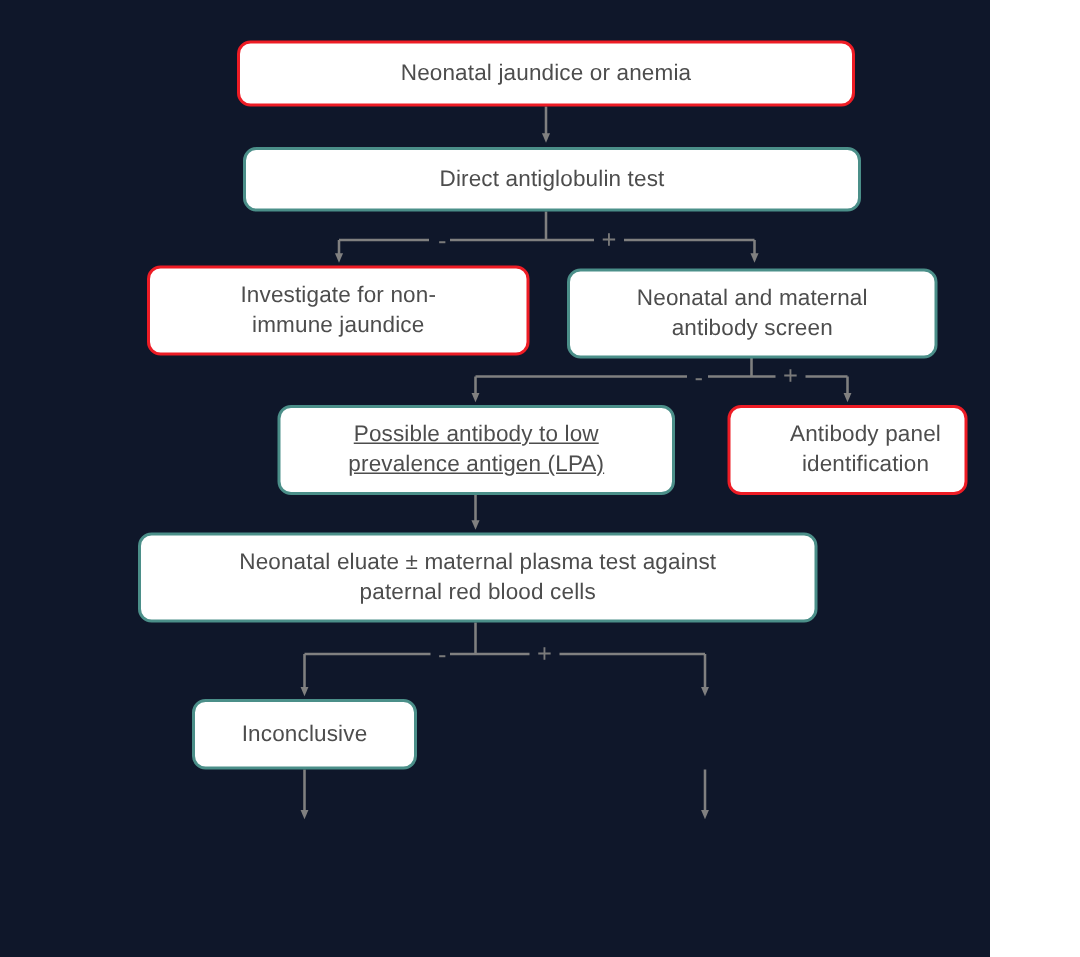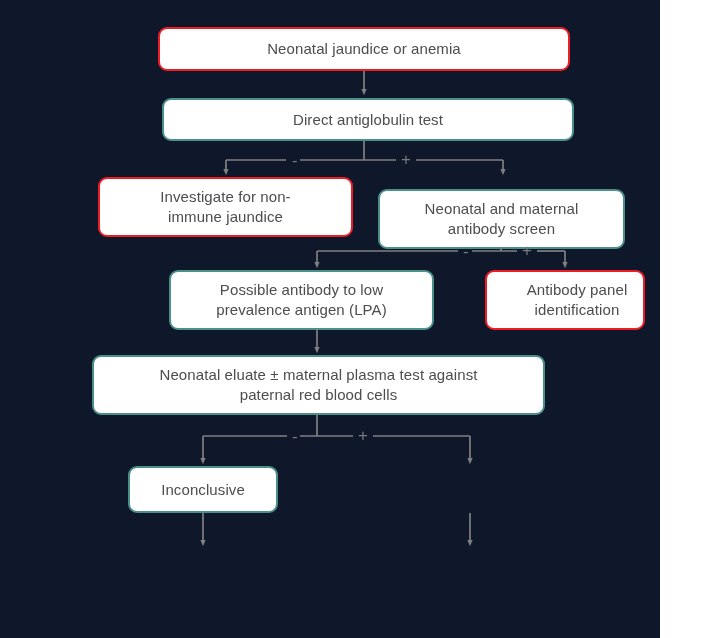--- a/index.html
+++ b/index.html
@@ -113,26 +113,26 @@
 
   <div class="node teal" style="left:162px; top:98px; width:412px; height:43px;">
     <span class="label">Direct antiglobulin test</span>
   </div>
 
   <div class="node red" style="left:98px; top:177px; width:255px; height:60px;text-align:center;">
     <span class="label">Investigate for non-
 immune jaundice</span>
   </div>
 
-  <div class="node teal" style="left:378px; top:189px; width:247px; height:60px;">
+  <div class="node teal" style="left:378px; top:179px; width:247px; height:60px;">
     <span class="label">Neonatal and maternal
 antibody screen</span>
   </div>
 
-  <div class="node teal" style="left:169px; top:270px; width:265px; height:60px;">
+  <div class="node teal" style="left:185px; top:270px; width:265px; height:60px;text-decoration:underline;">
     <span class="label">Possible antibody to low
 prevalence antigen (LPA)</span>
   </div>
 
   <div class="node red" style="left:485px; top:270px; width:160px; height:60px;padding-left:32px;">
     <span class="label">Antibody panel
 identification</span>
   </div>
 
   <div class="node teal" style="left:92px; top:355px; width:453px; height:60px;justify-content:center;">

